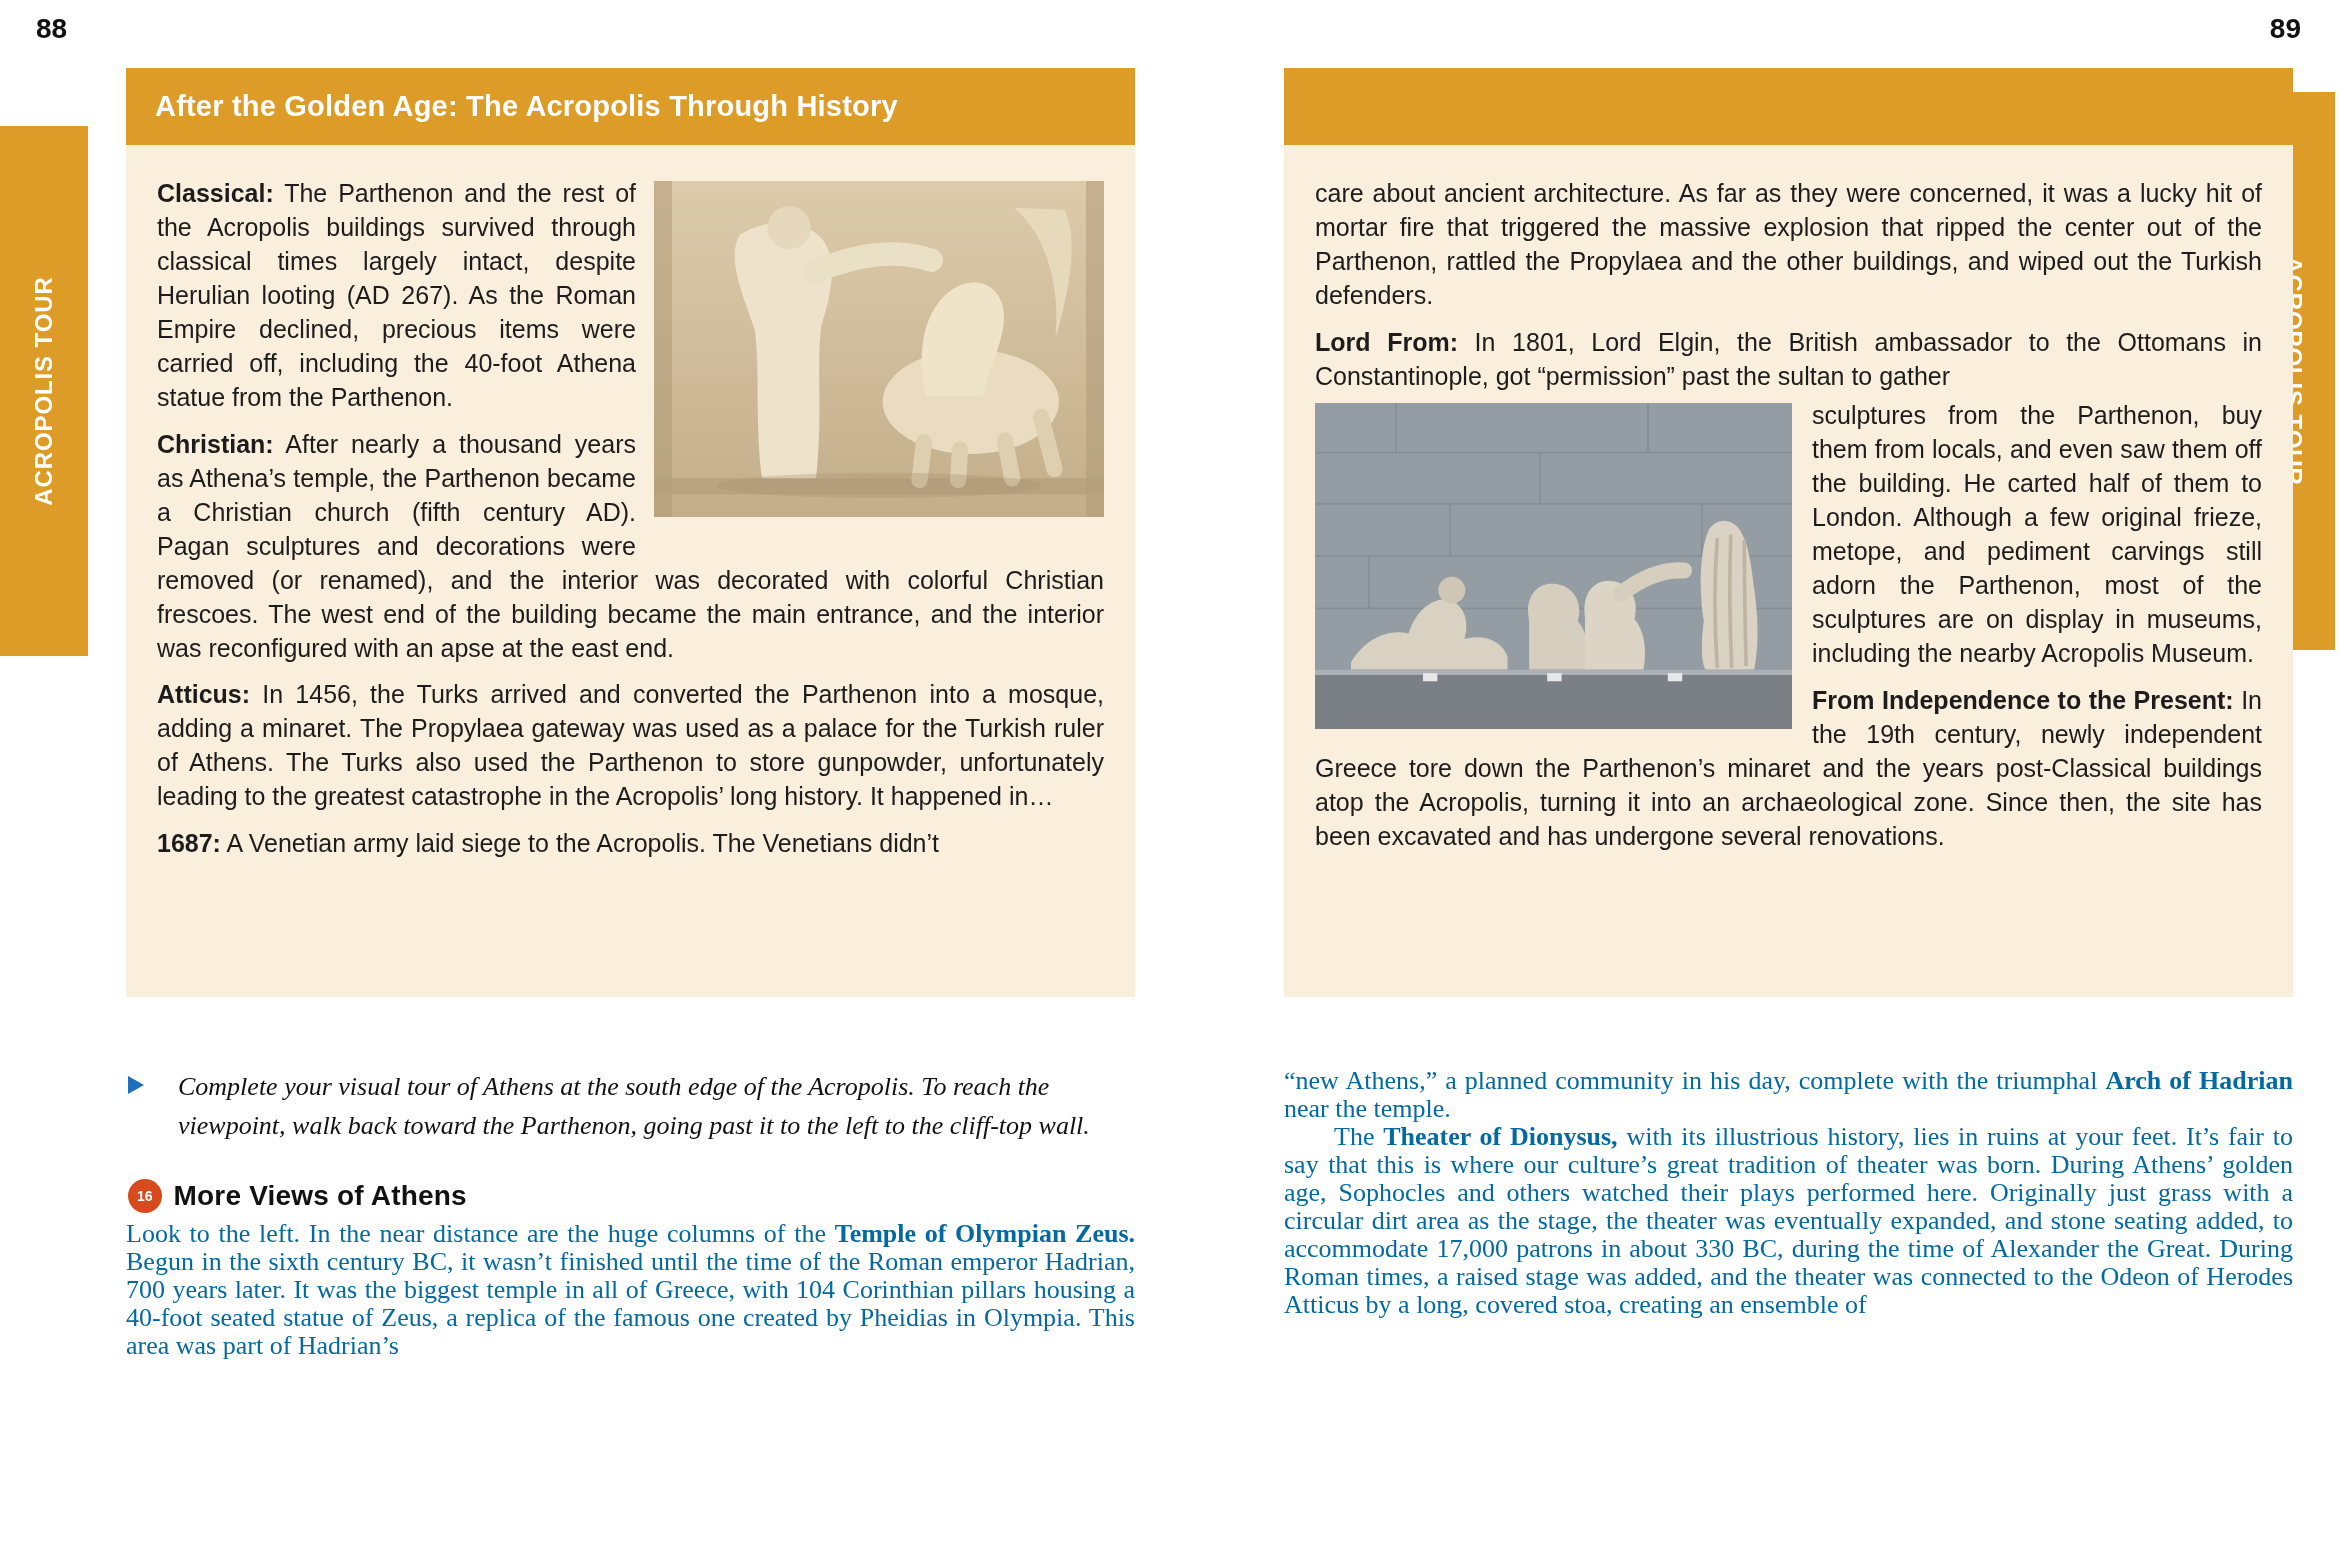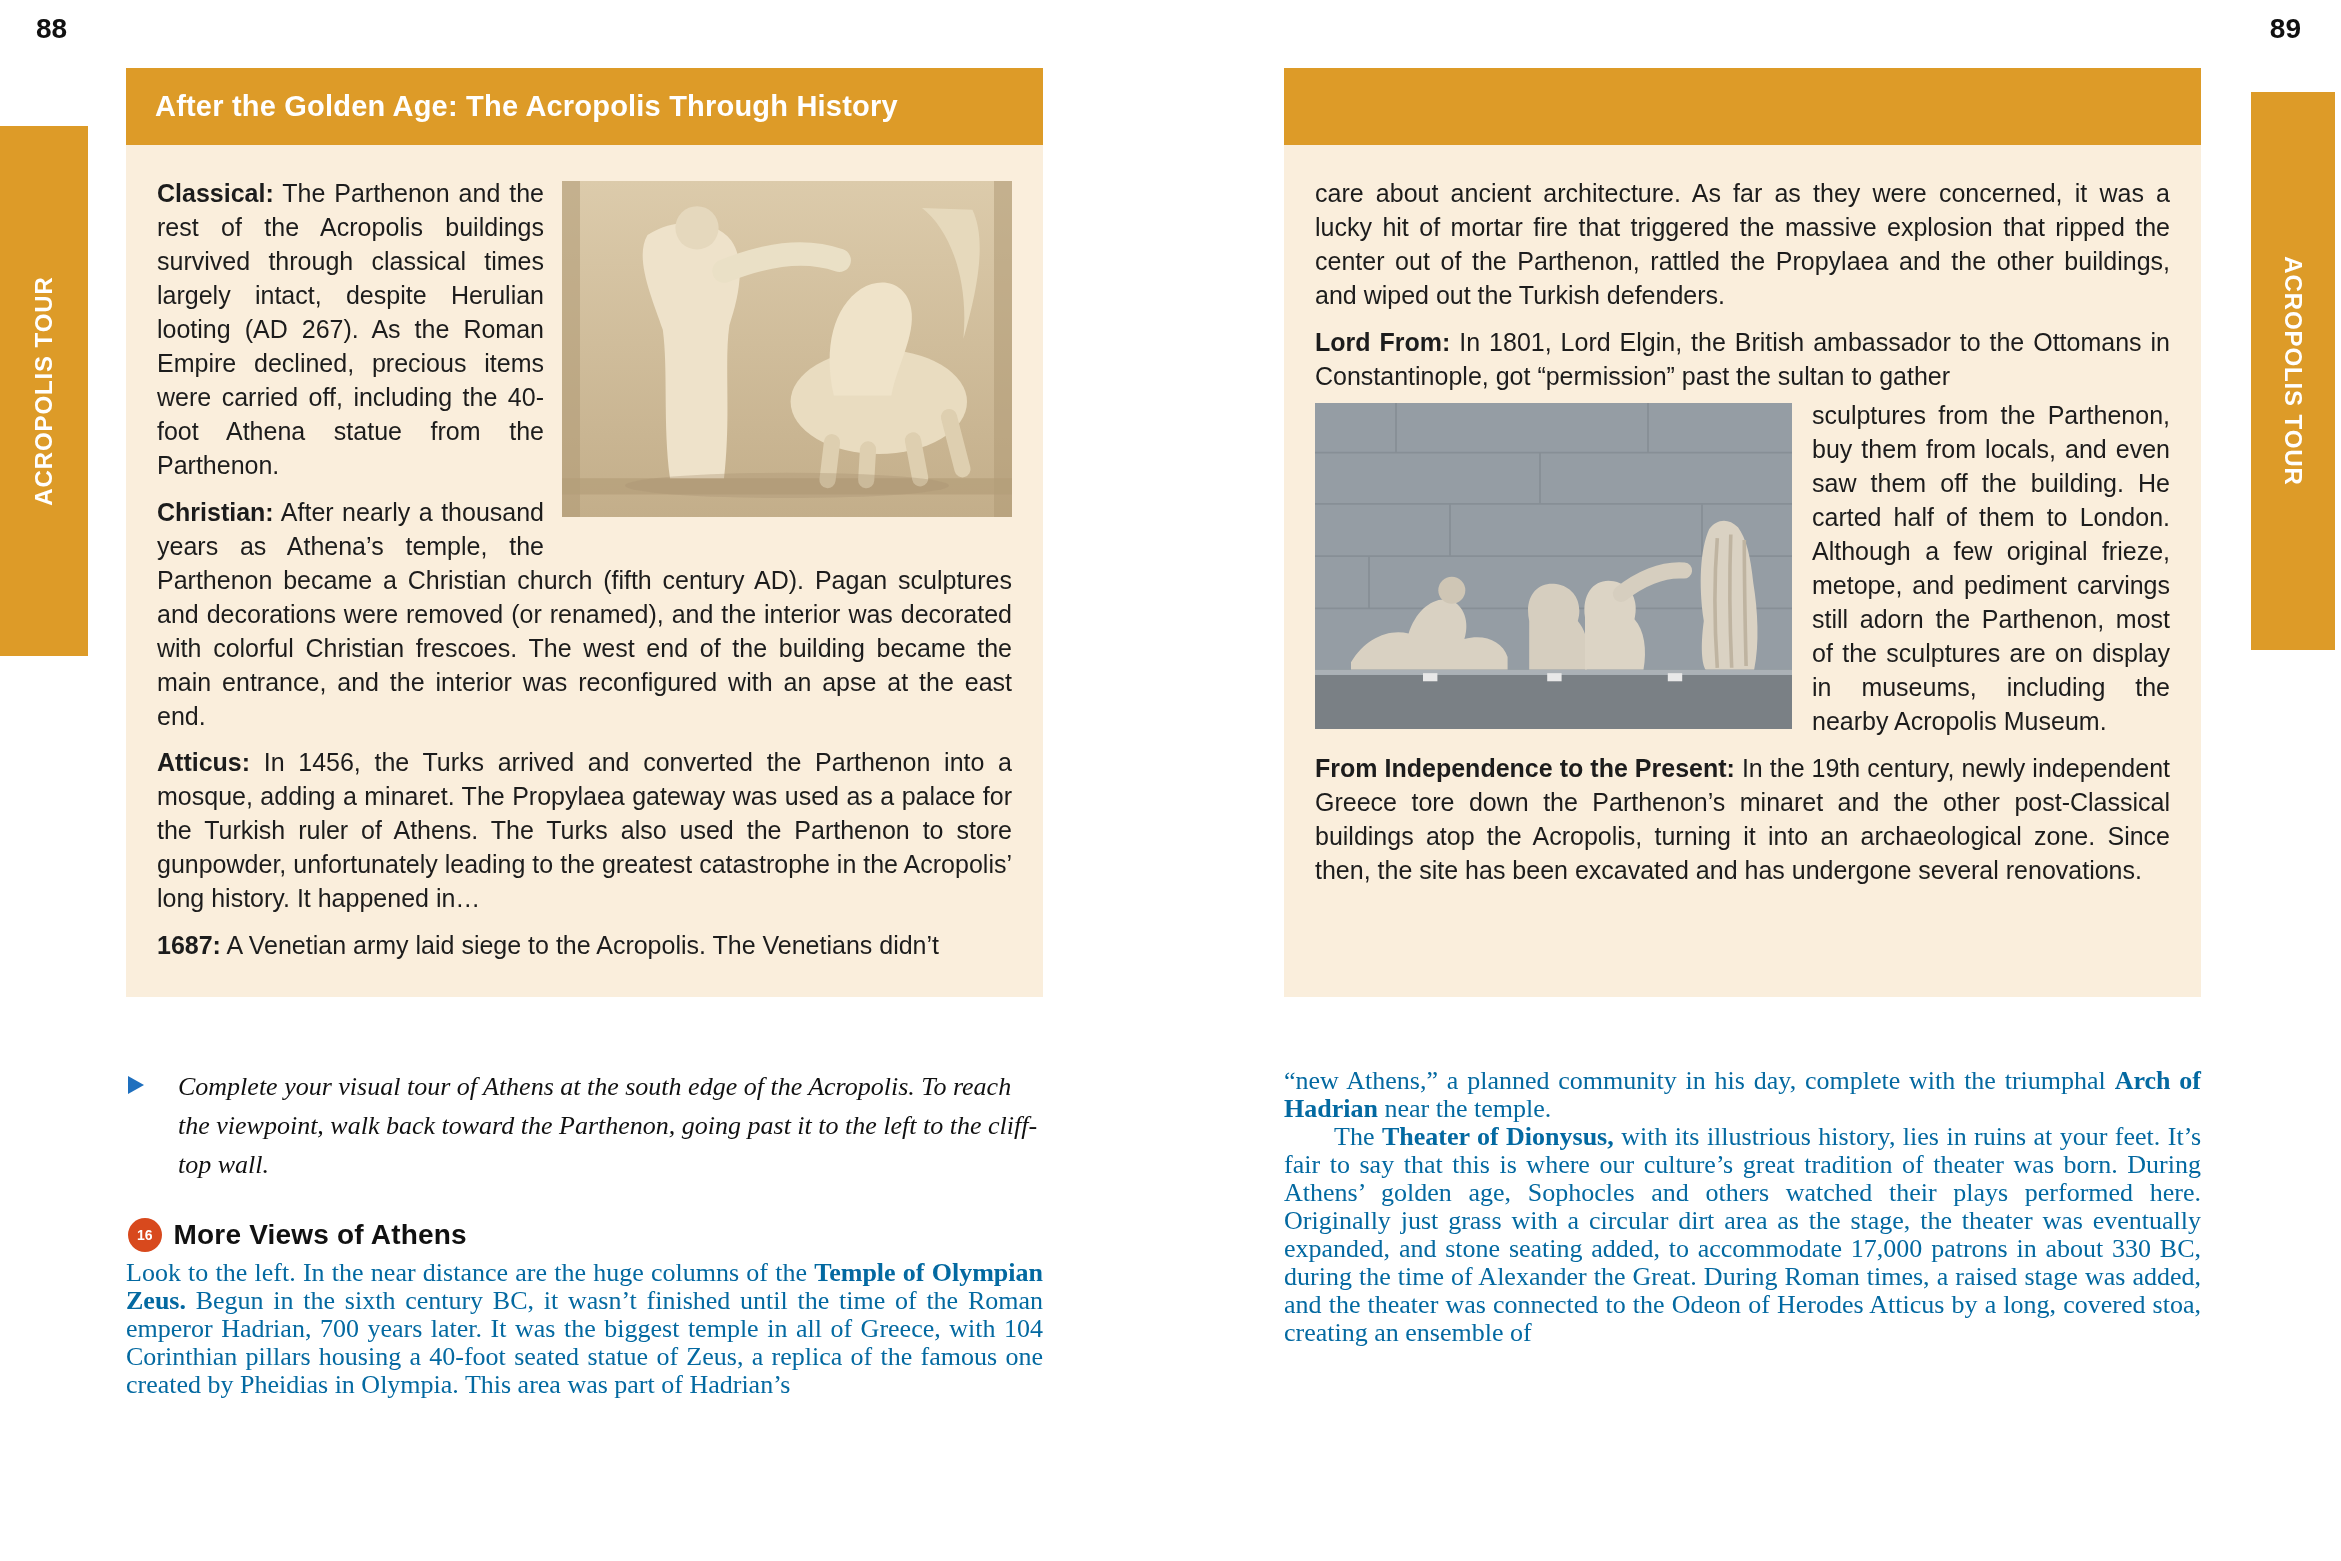--- a/index.html
+++ b/index.html
@@ -21,21 +21,21 @@
   .tab{position:absolute;background:var(--accent_orange);}
   #tab-left{left:0;top:126px;width:88px;height:530px;}
   #tab-right{left:2251px;top:92px;width:84px;height:558px;}
   .tab .tab-text{
     position:absolute;top:50%;left:50%;white-space:nowrap;color:#fff;
     font-weight:bold;font-size:24px;letter-spacing:0.9px;
   }
   #tab-left .tab-text{transform:translate(-50%,-50%) rotate(-90deg);}
   #tab-right .tab-text{transform:translate(-50%,-50%) rotate(90deg);}
 
-  .page{position:absolute;top:68px;width:917px;}
+  .page{position:absolute;top:68px;width:1009px;}
   #page-l{left:126px;}
   #page-r{left:1284px;}
 
   .titlebar{
     height:77px;background:var(--accent_orange);display:flex;align-items:center;
     padding:0 29px;
   }
   .titlebar .t{color:#ffffff;font-size:29px;font-weight:bold;letter-spacing:0.2px;}
 
   .creambox{
@@ -165,21 +165,21 @@
         <path d="M300,238 C296,210 312,194 332,198 C352,202 360,220 355,240 C366,252 369,274 365,296 L300,296 Z" fill="#DCD4C5"></path>
         <path d="M340,212 C360,196 386,184 410,186" stroke="#D6CEBF" stroke-width="18" fill="none" stroke-linecap="round"></path>
         <path d="M438,140 C428,162 426,202 432,242 C428,272 430,290 434,296 L488,296 C494,268 492,230 487,200 C484,170 479,150 470,138 C459,127 446,129 438,140 Z" fill="#DAD2C3"></path>
         <path d="M447,150 C443,200 444,250 447,294 M462,146 C460,200 461,250 463,294 M477,152 C477,200 478,250 479,292" stroke="#BFB4A1" stroke-width="4" fill="none"></path>
         <rect x="120" y="300" width="16" height="9" fill="#E8E8E8"></rect>
         <rect x="258" y="300" width="16" height="9" fill="#E8E8E8"></rect>
         <rect x="392" y="300" width="16" height="9" fill="#E8E8E8"></rect>
       </svg>
     </div>
     <p style="margin-bottom:0;"><span>sculptures from the Parthenon, buy them from locals, and even saw them off the building. He carted half of them to London. Although a few original frieze, metope, and pediment carvings still adorn the Parthenon, most of the sculptures are on display in museums, including the nearby Acropolis Museum.</span></p>
-    <p style="margin-top:12.6px;"><b class="plabel">From Independence to the Present:</b><span> In the 19th century, newly independent Greece tore down the Parthenon’s minaret and the other post-Classical buildings atop the Acropolis, turning it into an archaeological zone. Since then, the site has been excavated and has undergone several renovations.</span></p>
+    <p style="margin-top:12.6px;"><b class="plabel">From Independence to the Present:</b><span> In the 19th century, newly independent Greece tore down the Parthenon’s minaret and the years post-Classical buildings atop the Acropolis, turning it into an archaeological zone. Since then, the site has been excavated and has undergone several renovations.</span></p>
   </div>
 
   <div class="bottom">
     <p class="serif-p" style="margin-top:0;"><span>“new Athens,” a planned community in his day, complete with the triumphal </span><b>Arch of Hadrian</b><span> near the temple.</span></p>
     <p class="serif-p indent"><span>The </span><b>Theater of Dionysus,</b><span> with its illustrious history, lies in ruins at your feet. It’s fair to say that this is where our culture’s great tradition of theater was born. During Athens’ golden age, Sophocles and others watched their plays performed here. Originally just grass with a circular dirt area as the stage, the theater was eventually expanded, and stone seating added, to accommodate 17,000 patrons in about 330 BC, during the time of Alexander the Great. During Roman times, a raised stage was added, and the theater was connected to the Odeon of Herodes Atticus by a long, covered stoa, creating an ensemble of</span></p>
   </div>
 </div>
 
 
 </body></html>

